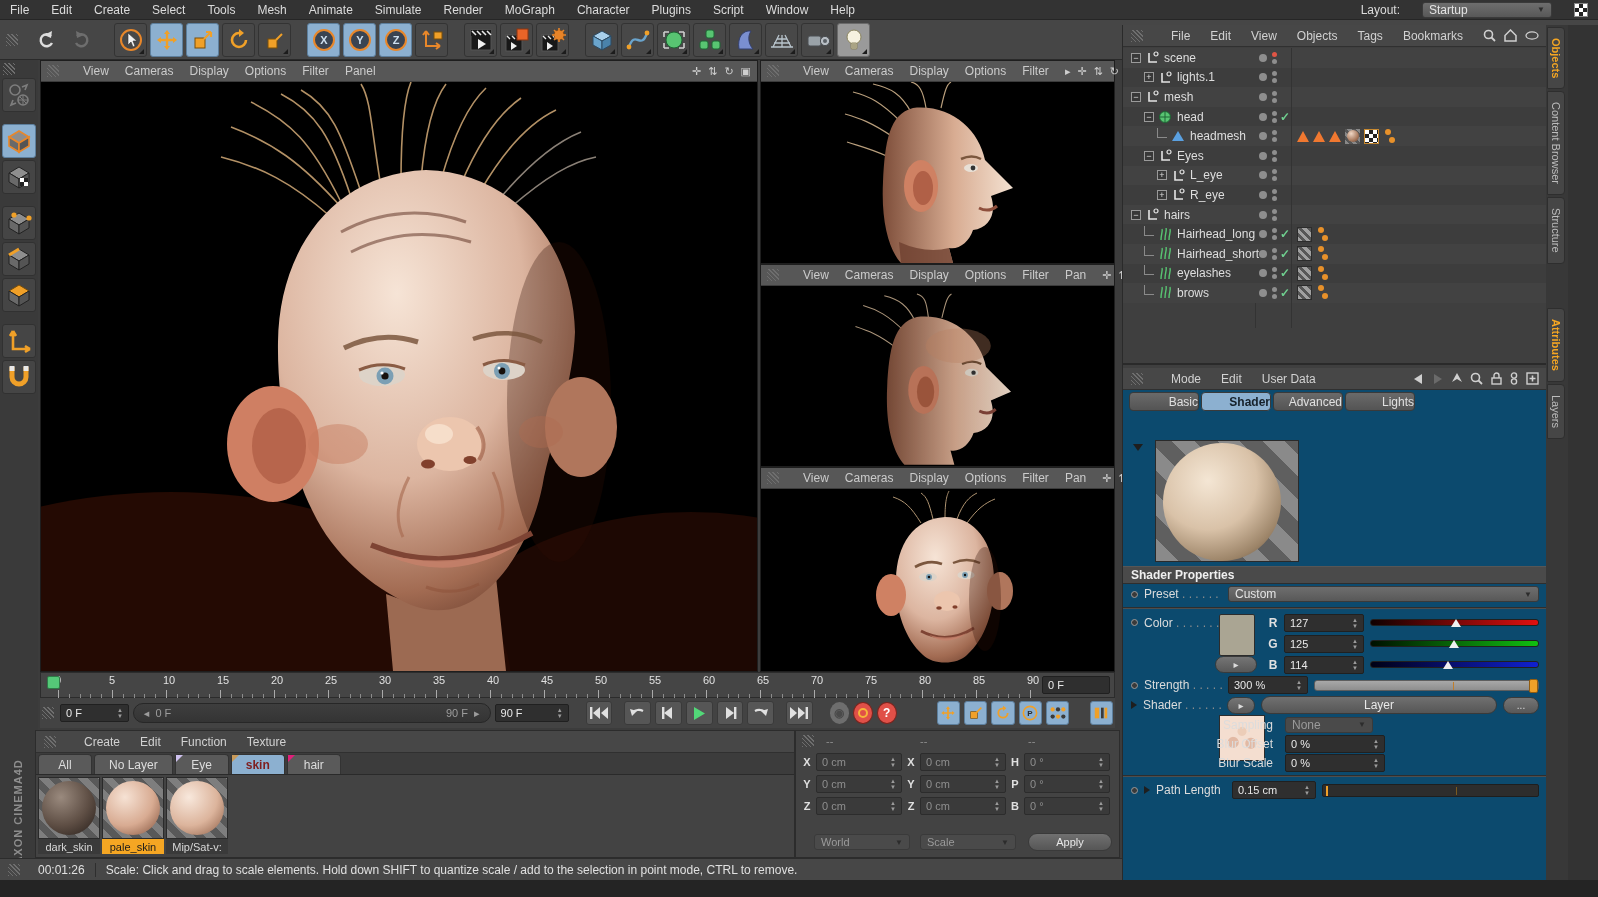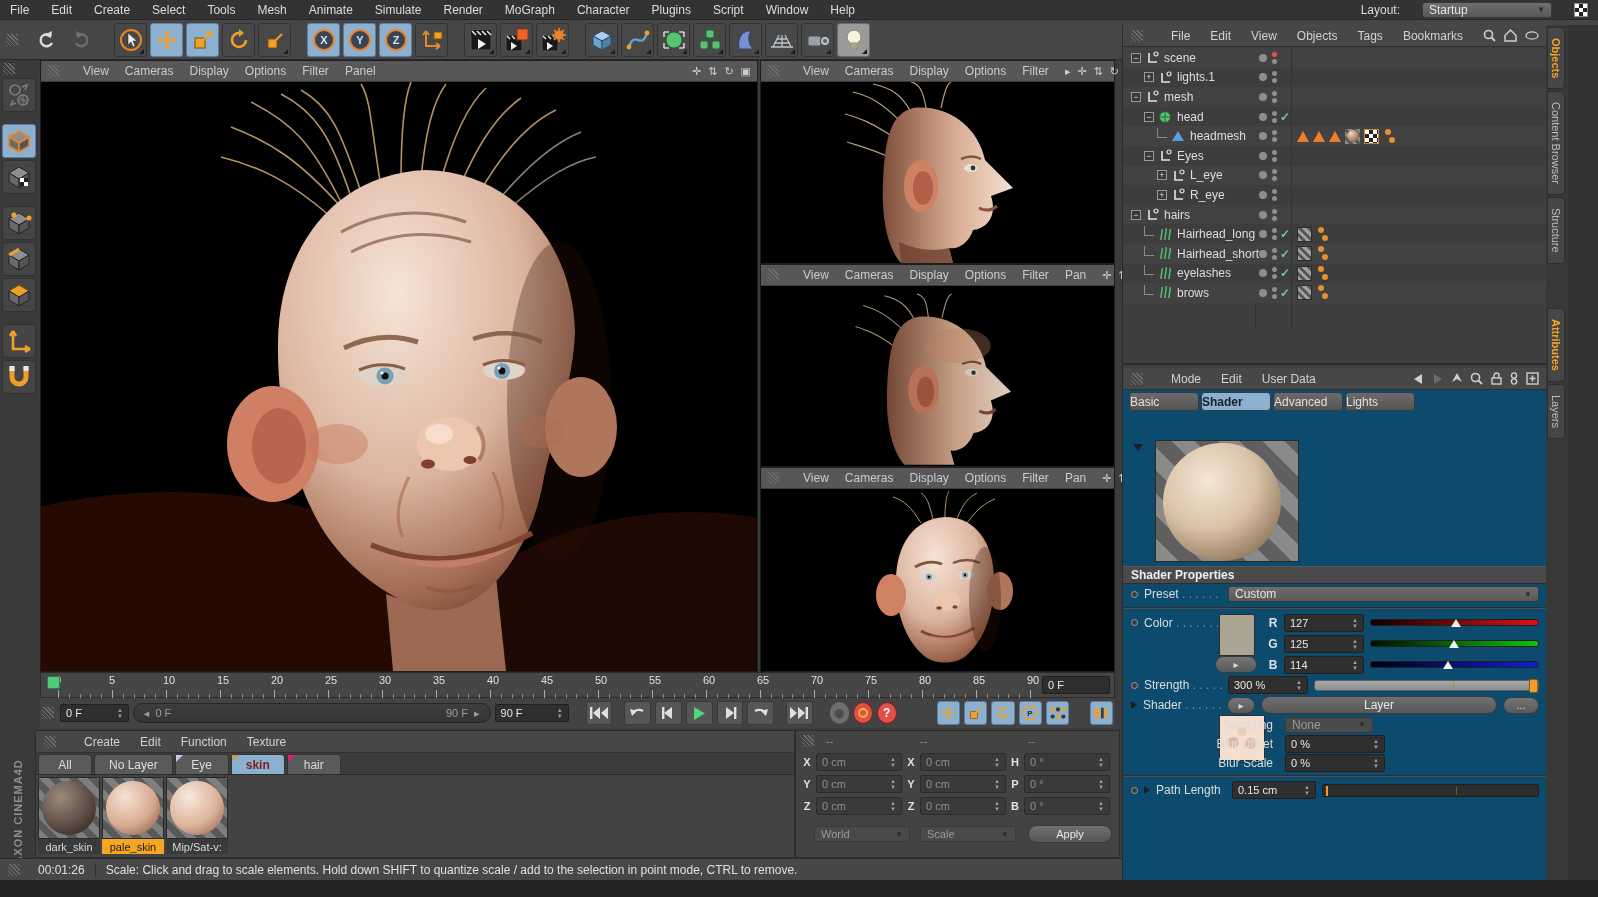--- a/index.html
+++ b/index.html
@@ -102,21 +102,21 @@
 .tag-stripe{width:15px;height:15px;border:1px solid #2c2c2c;background:repeating-linear-gradient(45deg,#a0a0a0 0 3px,#565656 3px 6px)}
 .tag-dots{position:relative;width:12px;height:15px}
 .tag-dots i{position:absolute;width:6px;height:6px;border-radius:50%;background:#e8912a}
 .tag-dots i:nth-child(1){left:2px;top:0}
 .tag-dots i:nth-child(2){left:6px;top:8px}
 
 #attrs{position:absolute;left:0;top:343px;width:424px;height:529px;background:#0c4a6e}
 #attr-title{height:22px;display:flex;align-items:center;gap:8px;padding:0 8px;color:#e2e2e2;font-weight:bold}
 .uvwmini{width:14px;height:14px;border:1px solid #888;background:#fff;background-image:linear-gradient(45deg,#222 25%,transparent 25%,transparent 75%,#222 75%),linear-gradient(45deg,#222 25%,transparent 25%,transparent 75%,#222 75%);background-size:8px 8px;background-position:0 0,4px 4px}
 #attrtabs{display:flex;gap:2px;padding:2px 4px 4px 6px}
-.atab{min-width:70px;height:19px;background:linear-gradient(#6a6a6a,#545454);border:1px solid #3a3a3a;border-radius:4px;display:flex;align-items:center;justify-content:flex-start;color:#e0e0e0}
+.atab{min-width:70px;height:19px;background:linear-gradient(#6a6a6a,#545454);border:1px solid #3a3a3a;border-radius:4px;display:flex;align-items:center;justify-content:flex-end;color:#e0e0e0}
 .atab.active{background:#8cb0d0;color:#15202a;font-weight:bold}
 #preview{position:absolute;left:32px;top:72px;width:144px;height:122px;background:repeating-linear-gradient(45deg,#8a8a8a 0 16px,#5f5f5f 16px 32px);border:1px solid #2a2a2a}
 #preview .psph{position:absolute;left:7px;top:2px;width:118px;height:118px;border-radius:50%;background:radial-gradient(circle at 38% 32%,#f4e6d4,#d9c2a8 45%,#9c8468 75%,#4a3a2c)}
 .collapse{position:absolute;left:10px;top:76px;width:0;height:0;border-left:5px solid transparent;border-right:5px solid transparent;border-top:7px solid #1e1e1e}
 #shprops{position:absolute;left:0;top:198px;width:424px}
 .sechead{height:18px;background:#4a4a4a;border-top:1px solid #565656;border-bottom:1px solid #2e2e2e;display:flex;align-items:center;padding:0 8px;font-weight:bold;color:#efefef}
 .arow{position:relative;height:20px;display:flex;align-items:center;padding:0 8px;gap:6px}
 .togg{width:7px;height:7px;border:1px solid #9a9a9a;border-radius:50%;background:#3a3a3a;flex:0 0 auto}
 .alabel{color:#dcdcdc;width:78px;white-space:nowrap;overflow:hidden}
 .alabel::after{content:" . . . . . . .";color:#8e8e8e}
@@ -955,21 +955,21 @@
         <div class="fld gray cfld">
           <span>0 cm</span>
           <span class="spin">▲<br>▼</span>
         </div>
     <span class="clbl">B</span>
         <div class="fld gray cfld">
           <span>0 °</span>
           <span class="spin">▲<br>▼</span>
         </div>
   </div>
-  <div class="crow" style="margin-top:6px">
+  <div class="crow" style="margin-top:14px">
     <div class="dd gray" style="width:96px;margin-left:12px">
           <span>World</span>
           <span class="caret">▼</span>
         </div>
     <div class="dd gray" style="width:96px;margin-left:6px">
           <span>Scale</span>
           <span class="caret">▼</span>
         </div>
     <div class="pill" style="width:84px;margin-left:8px">
           <span>Apply</span>

